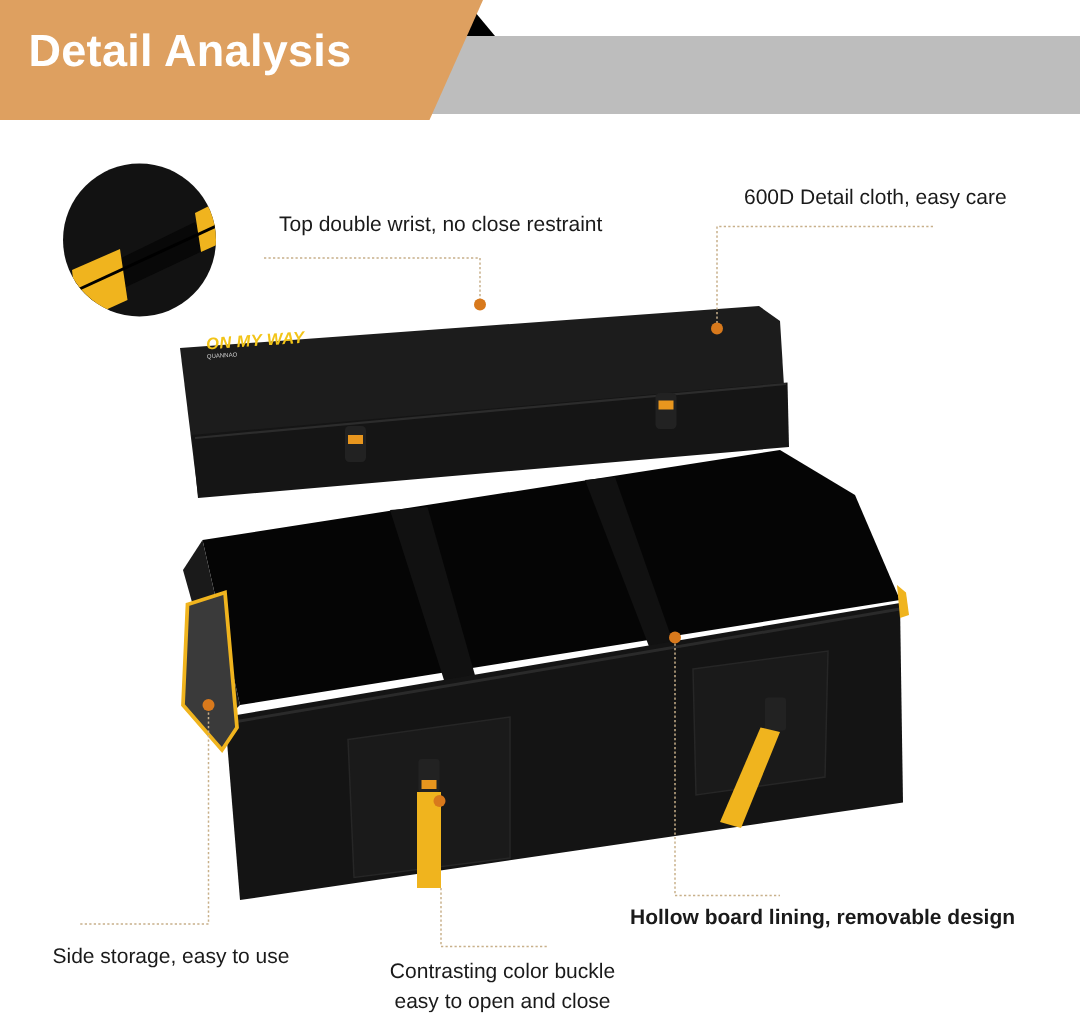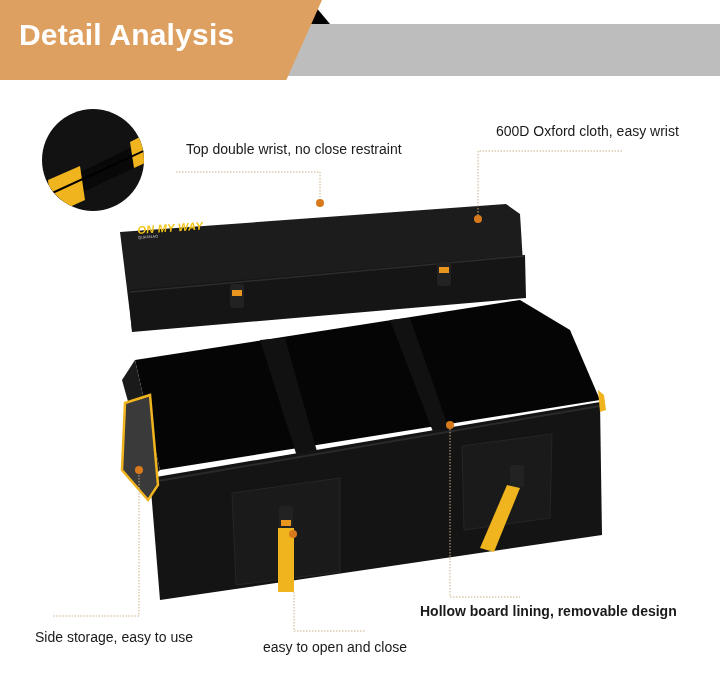--- a/index.html
+++ b/index.html
@@ -88,18 +88,19 @@
   <g fill="#d8791c">
     <circle cx="320" cy="203" r="4"></circle>
     <circle cx="478" cy="219" r="4"></circle>
     <circle cx="450" cy="425" r="4"></circle>
     <circle cx="139" cy="470" r="4"></circle>
     <circle cx="293" cy="534" r="4"></circle>
   </g>
 </svg>
 
 <div class="callout" style="left:186px;top:139px;">Top double wrist, no close restraint</div>
-<div class="callout" style="left:496px;top:121px;">600D Oxford cloth, easy wrist</div>
+<div class="callout" style="left:496px;top:121px;">600D Detail cloth, easy care</div>
 <div class="callout" style="left:420px;top:601px;font-weight:bold;">Hollow board lining, removable design</div>
 <div class="callout" style="left:35px;top:627px;">Side storage, easy to use</div>
 <div class="callout center" style="left:250px;top:637px;width:170px;">
+  <div>Contrasting color buckle</div>
   <div>easy to open and close</div>
 </div>
 
 </body></html>

